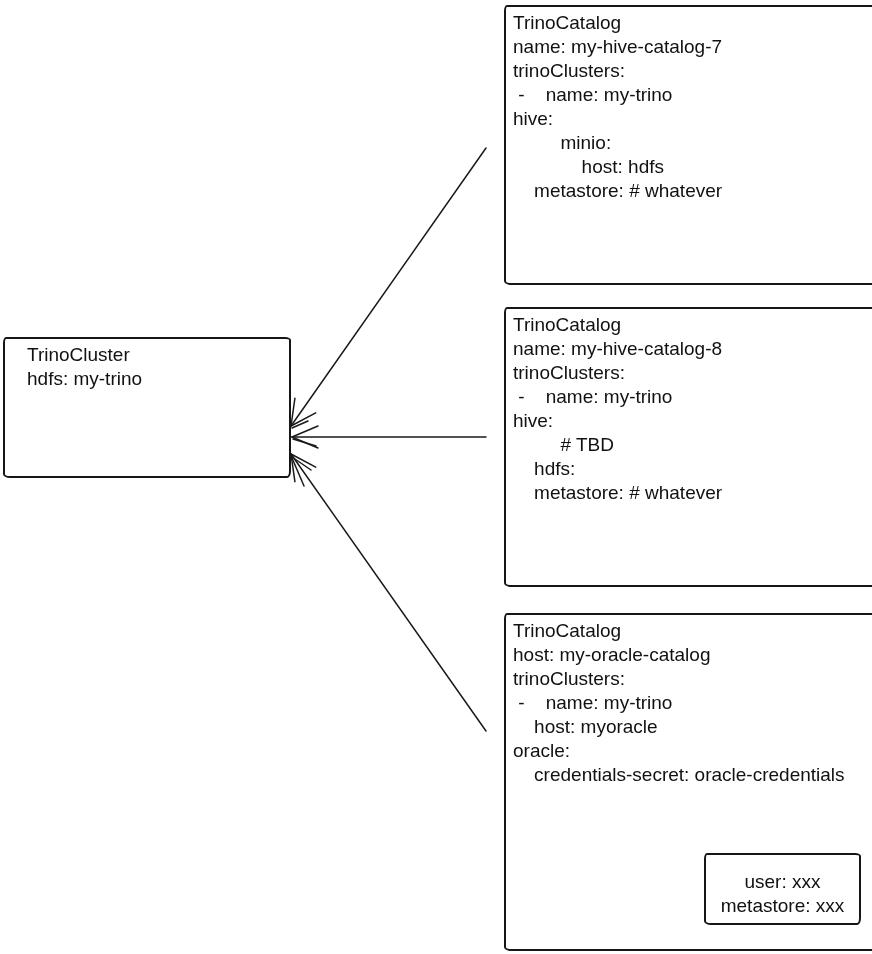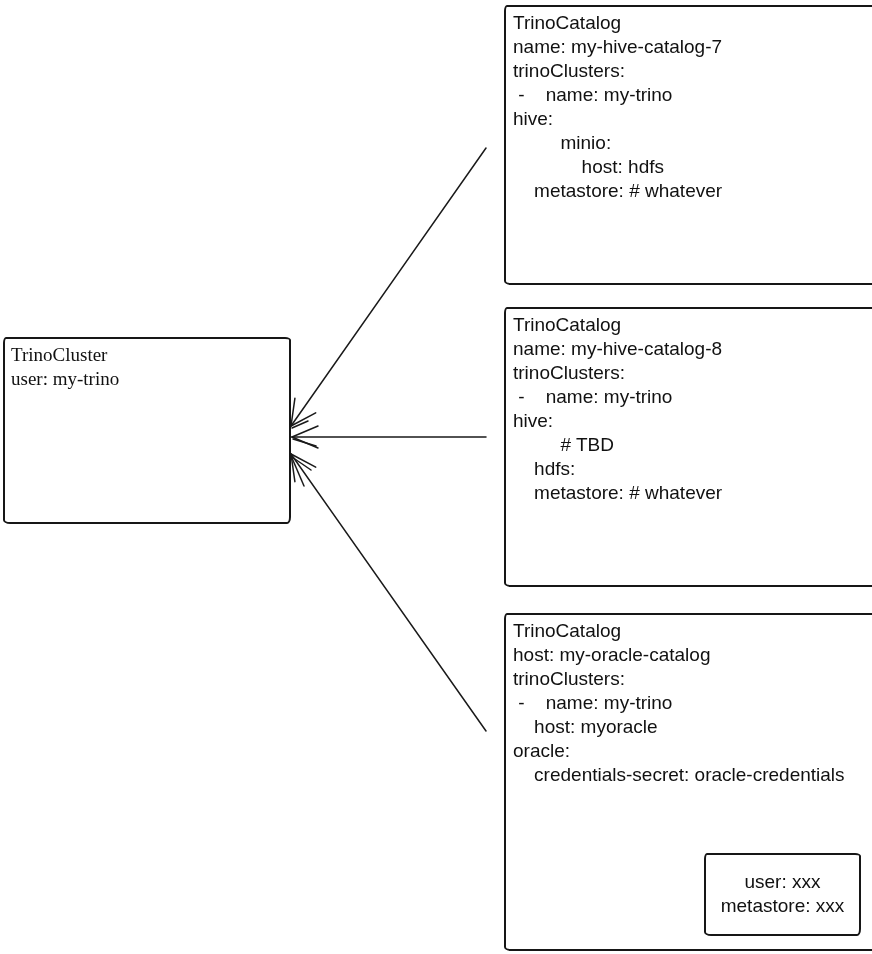--- a/index.html
+++ b/index.html
@@ -34,38 +34,37 @@
     
     border-radius: 3px 6px 4px 7px / 6px 3px 7px 4px;
   }
   .box .line {
     white-space: pre;
   }
   .cluster-box {
     left: 3px;
     top: 337px;
     width: 288px;
-    height: 187px;
-    padding: 4px 6px;
-    font-family: Liberation Serif, serif;
+    height: 141px;
+    padding: 4px 22px;
   }
   .catalog-box {
     left: 484px;
     width: 379px;
     padding: 4px 7px;
     margin-left: 20px;
   }
   .catalog-box-1 { top: 5px;   height: 280px; }
   .catalog-box-2 { top: 307px; height: 280px; }
   .catalog-box-3 { top: 613px; height: 338px; z-index: 1; }
   .credentials-box {
     left: 704px;
     top: 853px;
     width: 157px;
-    height: 83px;
+    height: 72px;
     padding: 15px 4px 4px 4px;
     z-index: 2;
   }
   .credentials-box .line {
     text-align: center;
   }
 </style>
 </head>
 <body>
 
@@ -98,21 +97,21 @@
     <g>
       <path d="M759,816 Q770,836 785,851"></path>
       <line x1="785" y1="851" x2="779" y2="834"></line>
       <line x1="785" y1="851" x2="769" y2="844"></line>
       <path d="M780,827 Q786,841 785,849"></path>
     </g>
   </svg>
 
   <div class="box cluster-box">
       <div class="line">TrinoCluster</div>
-      <div class="line">user: my-trino</div>
+      <div class="line">hdfs: my-trino</div>
     </div>
 
   <div class="box catalog-box catalog-box-1">
       <div class="line">TrinoCatalog</div>
       <div class="line">name: my-hive-catalog-7</div>
       <div class="line">trinoClusters:</div>
       <div class="line"> -    name: my-trino</div>
       <div class="line">hive:</div>
       <div class="line">         minio:</div>
       <div class="line">             host: hdfs</div>

